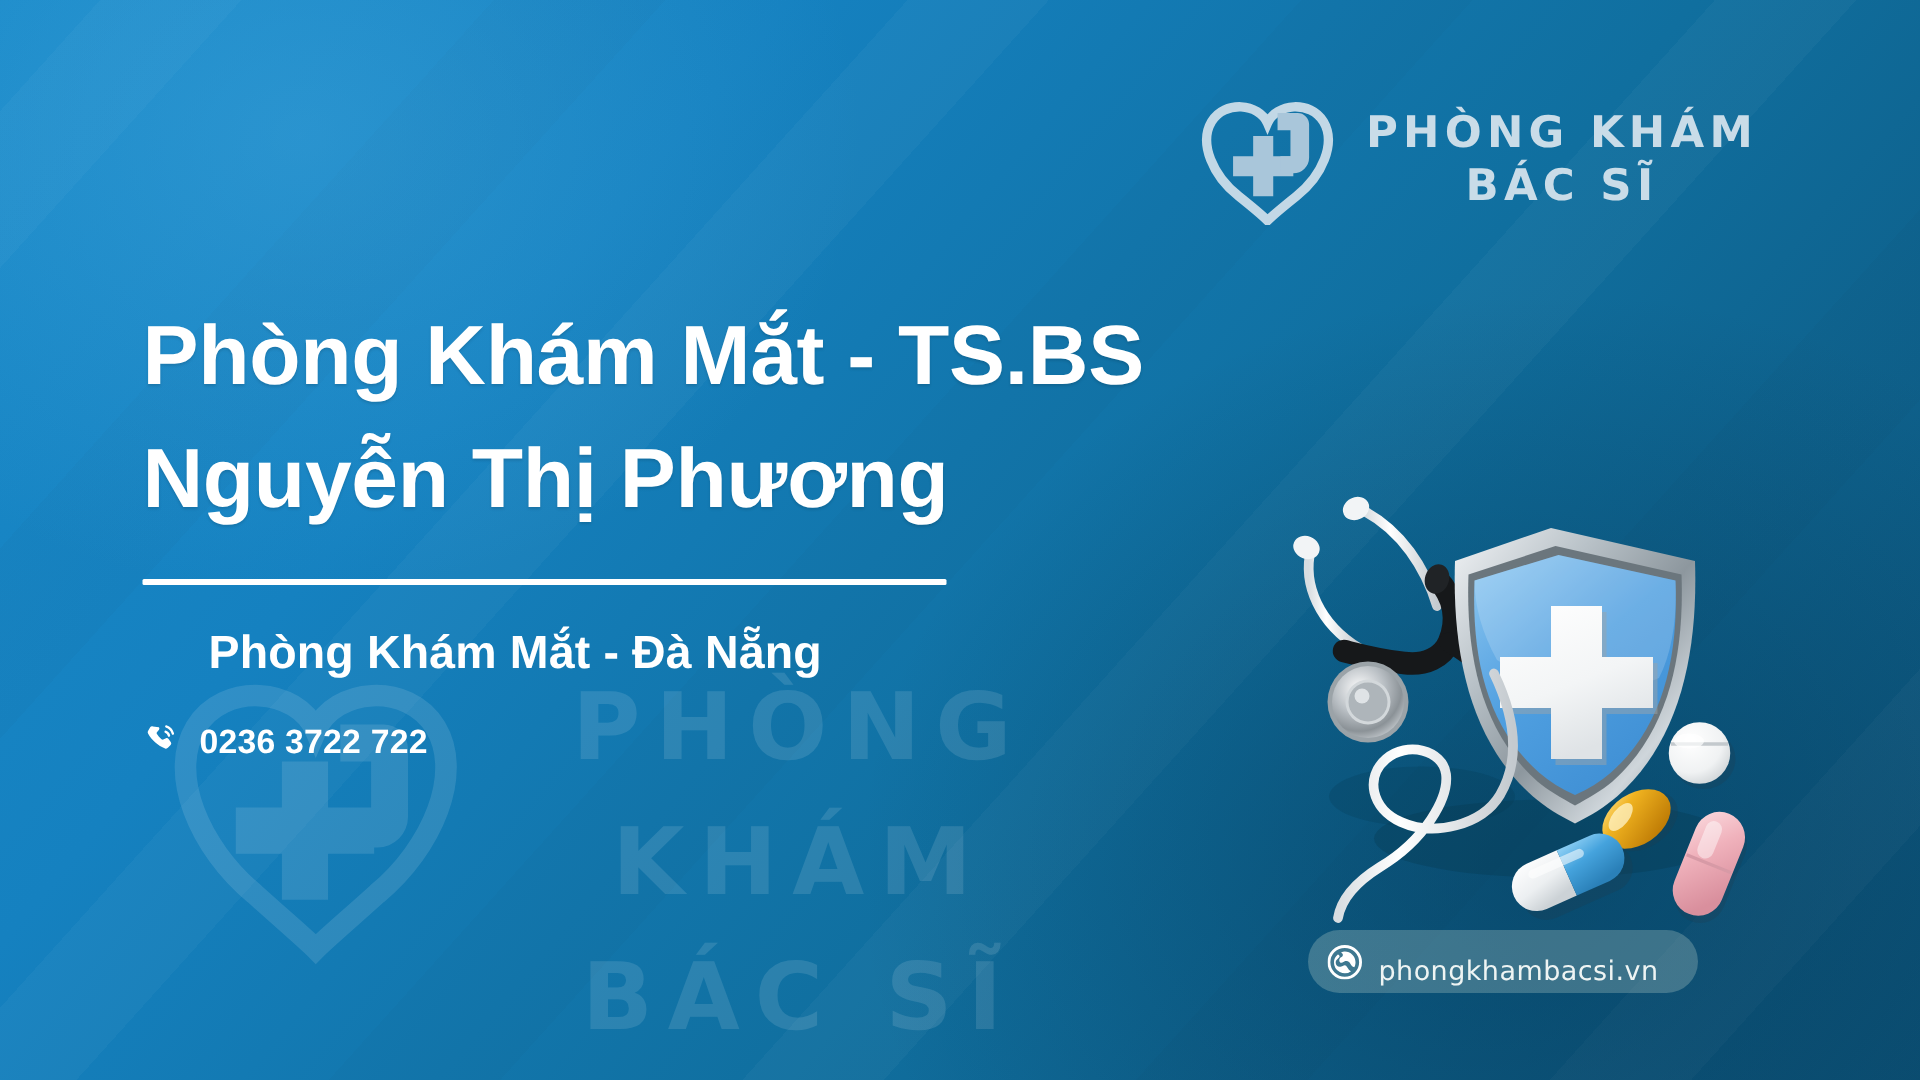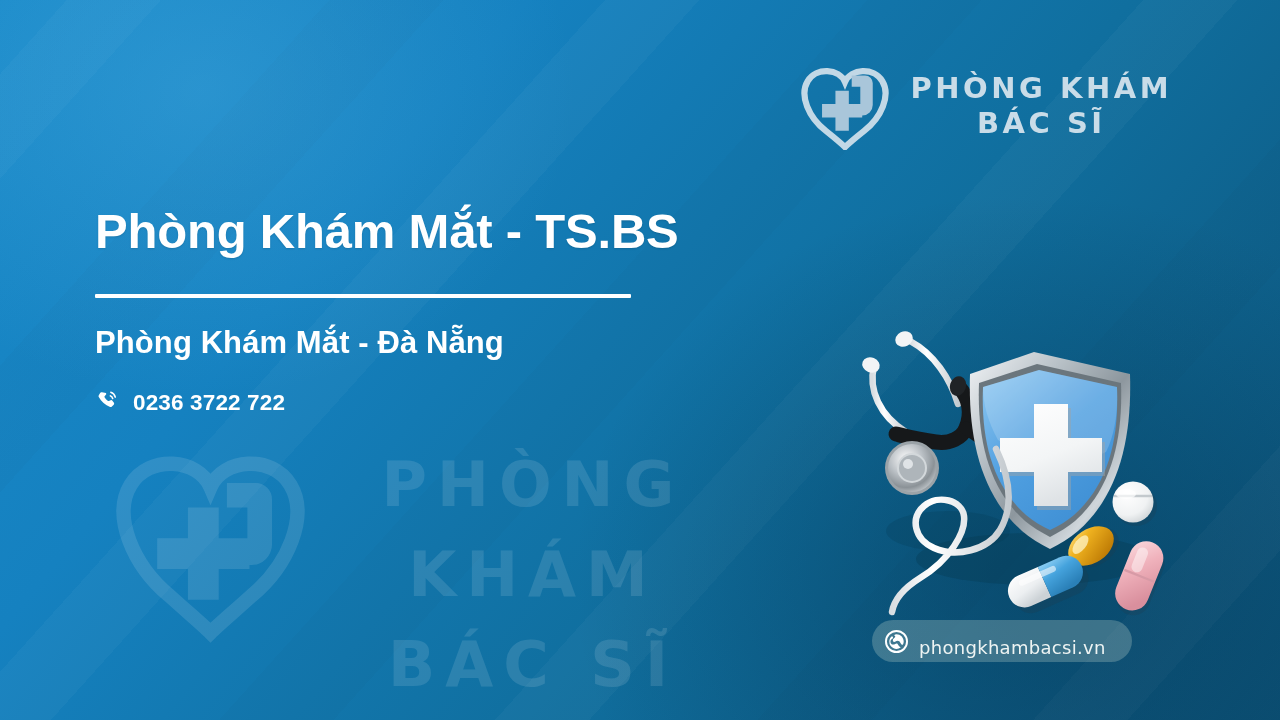--- a/index.html
+++ b/index.html
@@ -95,40 +95,41 @@
   .brand-line2 { font-size: 29px; letter-spacing: 3.5px; }
 
   
   .content {
     position: absolute;
     left: 95px; top: 196px;
     width: 700px;
   }
   .title {
     color: #ffffff;
-    font-size: 49px;
+    font-size: 56px;
     font-weight: bold;
     line-height: 1.46;
     letter-spacing: -0.2px;
     margin: 0;
     text-shadow: 0 1px 2px rgba(0,0,0,0.13);
   }
   .divider {
     margin-top: 26px;
     width: 536px;
     height: 4px;
     background: #ffffff;
     border-radius: 1px;
   }
   .subtitle {
     margin-top: 27px;
     color: #ffffff;
     font-size: 31px;
     font-weight: bold;
     letter-spacing: 0.1px;
+    margin-left: 44px;
   }
   .info-row {
     margin-top: 26px;
     display: flex;
     align-items: center;
     gap: 14px;
   }
   .info-row.addr { margin-top: 22px; }
   .info-icon {
     flex: none;
@@ -202,21 +203,21 @@
       <path d="M40 30 h14 v14 h14 v14 h-14 v14 h-14 v-14 h-14 v-14 h14 Z" fill="#a9c6da"></path>
       <path d="M57 14 h14 a8 8 0 0 1 8 8 v23 a11 11 0 0 1 -11 11 h-9 v-12 h7 v-18 h-9 Z" fill="#a9c6da"></path>
     </svg>
     <div class="brand-text">
       <div class="brand-line1">PHÒNG KHÁM</div>
       <div class="brand-line2">BÁC SĨ</div>
     </div>
   </div>
 
   <div class="content">
-    <h1 class="title"><span>Phòng Khám Mắt - TS.BS</span><br></h1>
+    <h1 class="title"><span>Phòng Khám Mắt - TS.BS</span><br><span>Nguyễn Thị Phương</span></h1>
 
     <div class="divider"></div>
 
     <div class="subtitle">Phòng Khám Mắt - Đà Nẵng</div>
 
     <div class="info-row">
       <span class="info-icon">
         <svg width="23" height="23" viewBox="0 0 24 24" fill="#ffffff">
           <path d="M6.2 2.4c-.7-.3-1.5 0-1.9.6L2.9 5.4c-.4.6-.4 1.4 0 2 1.3 2.3 3 4.4 5 6.1 2 1.8 4.3 3.2 6.8 4.2.7.3 1.4.1 1.9-.4l1.9-2c.5-.5.6-1.3.2-1.9l-1.6-2.3c-.4-.6-1.2-.8-1.8-.5l-1.9.9c-.4.2-.9.1-1.2-.2-1.3-1.1-2.4-2.4-3.3-3.8-.2-.4-.2-.8.1-1.1l1.3-1.5c.5-.5.5-1.3.1-1.9L6.2 2.4z"></path>
           <path d="M15.6 1.6a.8.8 0 0 0-.5 1.5 6.3 6.3 0 0 1 4.2 4.5.8.8 0 0 0 1.6-.4 7.9 7.9 0 0 0-5.3-5.6z"></path>

